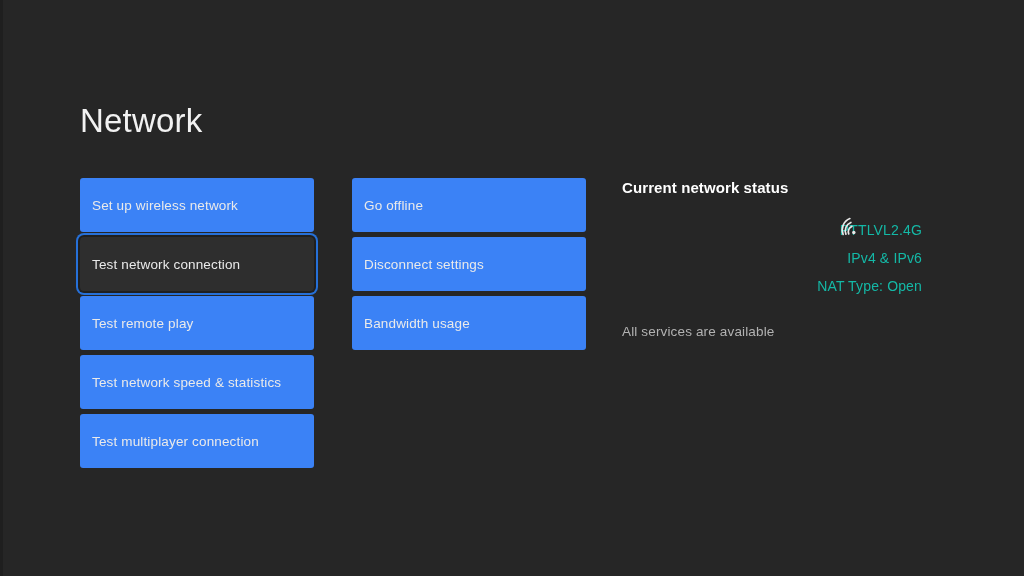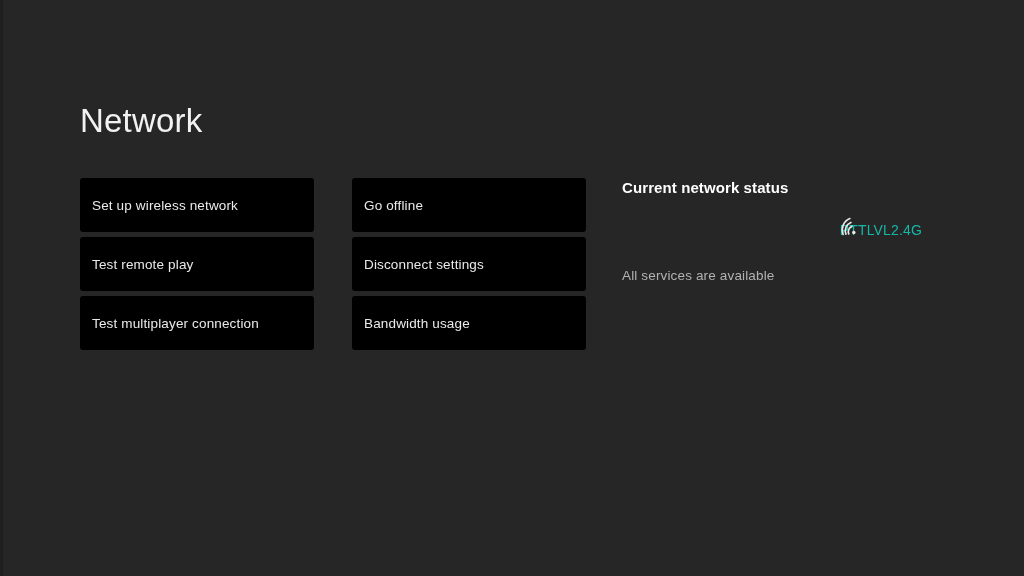--- a/index.html
+++ b/index.html
@@ -43,21 +43,21 @@
     display: flex;
     flex-direction: column;
     gap: 5px;
   }
   #column-1 { left: 80px; }
   #column-2 { left: 352px; }
 
   .tile {
     position: relative;
     height: 54px;
-    background: #000000;
+    background: #3b82f6;
     border-radius: 3px;
     display: flex;
     align-items: center;
     box-sizing: border-box;
     padding: 0 0 0 12px;
   }
   .tile-label {
     font-size: 13.5px;
     font-weight: 400;
     color: #eaeaea;
@@ -121,22 +121,28 @@
 <div id="screen">
 
   <div id="left-edge"></div>
 
   <div id="page-title">Network</div>
 
   <div class="column" id="column-1">
     <div class="tile">
       <span class="tile-label">Set up wireless network</span>
     </div>
+    <div class="tile selected">
+      <span class="tile-label">Test network connection</span>
+    </div>
     <div class="tile">
       <span class="tile-label">Test remote play</span>
+    </div>
+    <div class="tile">
+      <span class="tile-label">Test network speed &amp; statistics</span>
     </div>
     <div class="tile">
       <span class="tile-label">Test multiplayer connection</span>
     </div>
   </div>
 
   <div class="column" id="column-2">
     <div class="tile">
       <span class="tile-label">Go offline</span>
     </div>
@@ -158,17 +164,19 @@
           <g transform="rotate(-22 14 14)" fill="none" stroke="#e8e8e8" stroke-linecap="round">
             <path d="M5.2 17.4 A 12.2 12.2 0 0 1 17.4 5.2" stroke-width="1.7"></path>
             <path d="M7.9 18.2 A 9.0 9.0 0 0 1 16.9 9.2" stroke-width="1.7"></path>
             <path d="M10.6 19.0 A 5.8 5.8 0 0 1 16.4 13.2" stroke-width="1.7"></path>
           </g>
           <circle cx="17.8" cy="18.4" r="1.75" fill="#e8e8e8"></circle>
         </svg>
       </span>
     </div>
 
+    <div class="status-row">IPv4 &amp; IPv6</div>
+    <div class="status-row last">NAT Type: Open</div>
 
     <div id="status-services">All services are available</div>
   </div>
 
 </div>
 
 </body></html>

